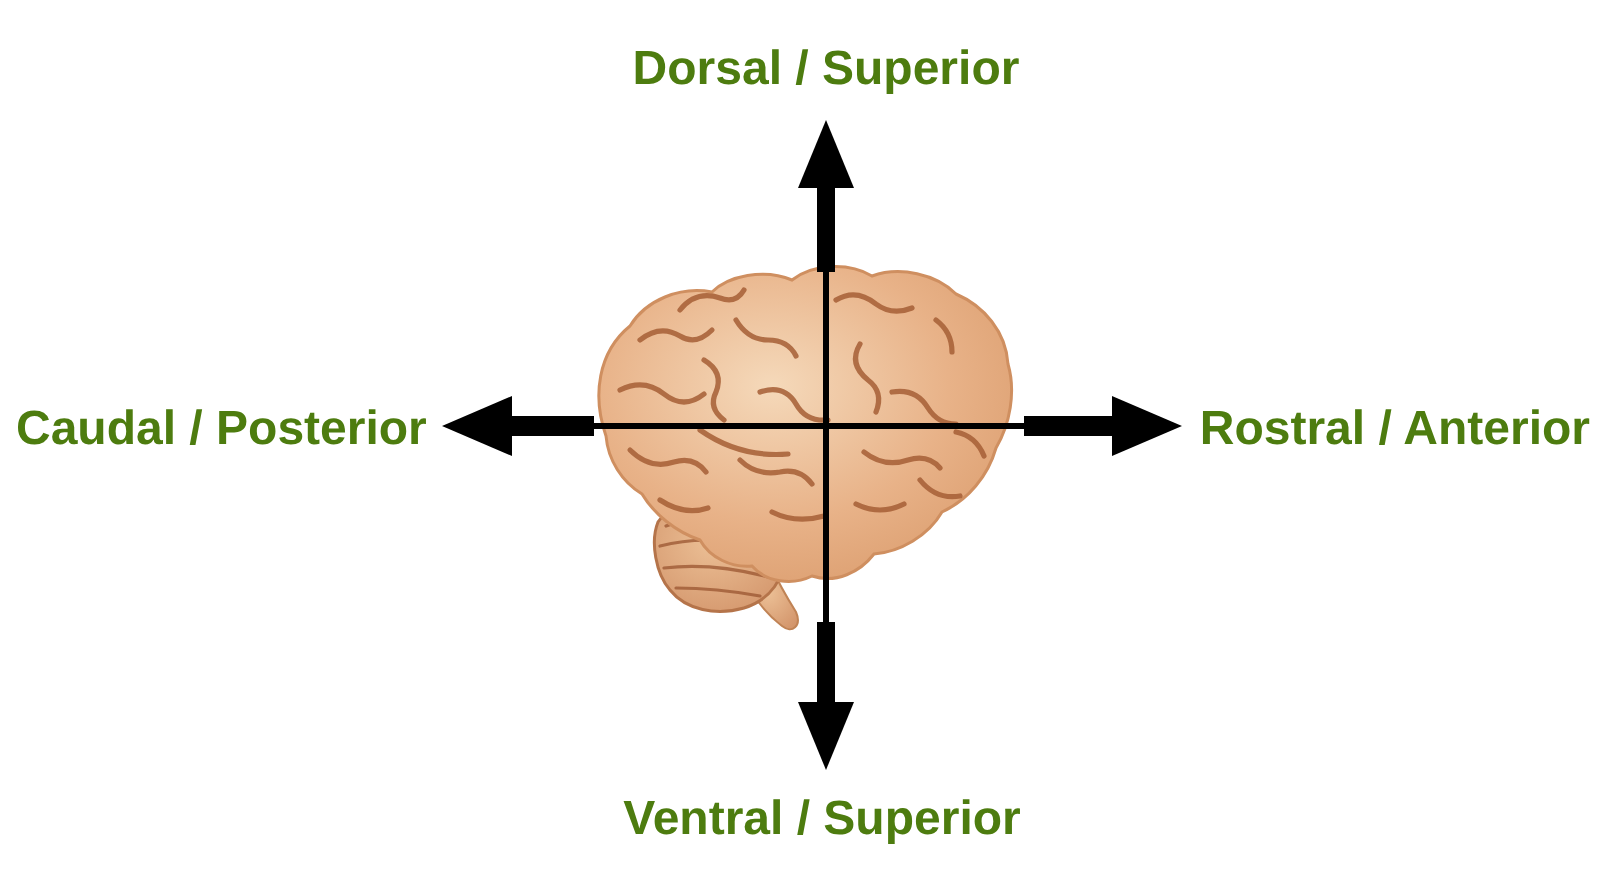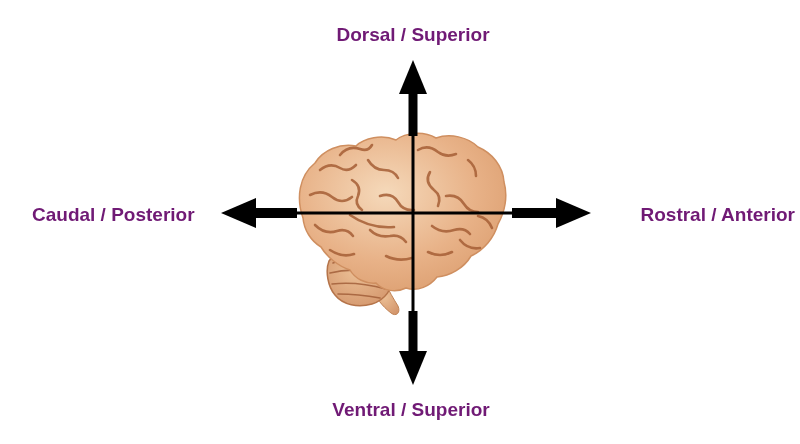--- a/index.html
+++ b/index.html
@@ -15,30 +15,30 @@
     background: #ffffff;
     overflow: hidden;
   }
   .stage svg.scene {
     position: absolute;
     left: 0;
     top: 0;
   }
   .dir-label {
     position: absolute;
-    color: #701a75;
+    color: #4d7c0f;
     font-weight: 700;
-    font-size: 19px;
+    font-size: 24px;
     line-height: 28px;
     white-space: nowrap;
     letter-spacing: 0px;
   }
   .dir-label.top    { left: 413px; top: 21px;  transform: translateX(-50%); }
   .dir-label.bottom { left: 411px; top: 396px; transform: translateX(-50%); }
-  .dir-label.left   { left: 8px;   top: 201px; margin-left: 24px; }
+  .dir-label.left   { left: 8px;   top: 201px; }
   .dir-label.right  { right: 5px;  top: 201px; text-align: right; }
 </style>
 </head>
 <body>
 
 <div class="stage">
 
   <svg class="scene" width="800" height="444" viewBox="0 0 800 444">
     <defs>
       <radialGradient id="gBrain" cx="0.42" cy="0.38" r="0.78">

